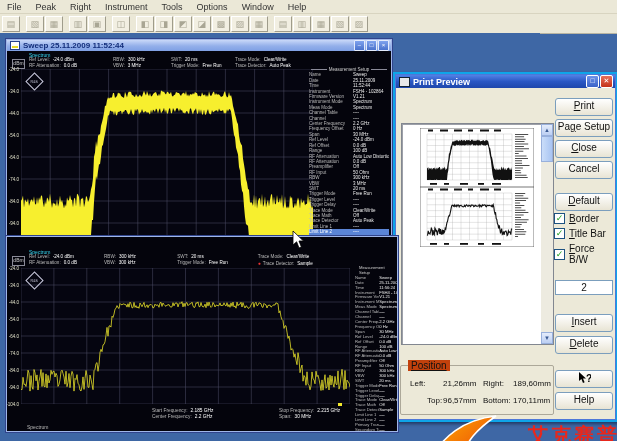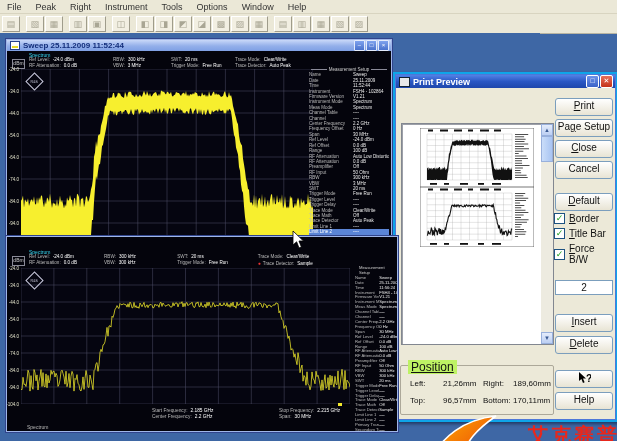--- a/index.html
+++ b/index.html
@@ -73,21 +73,21 @@
           border:1px solid #98B0DC;box-sizing:border-box;}
   .xbtn{position:absolute;left:160px;width:56px;height:16px;background:linear-gradient(180deg,#FFFFFF,#E8E4D4);
         border:1px solid #7B9EBD;border-radius:3px;font-size:10px;color:#111;text-align:center;line-height:14px;}
   .cbrow{position:absolute;left:159px;display:flex;align-items:center;font-size:10px;color:#111;}
   .cbbox{width:9px;height:9px;border:1px solid #1D5281;background:#fff;font-size:9px;line-height:8px;
          color:#1C9E1C;text-align:center;margin-right:4px;font-weight:bold;}
   #screenslbl{position:absolute;left:150px;top:183px;width:68px;text-align:center;font-size:10px;color:#111;}
   #screensval{position:absolute;left:160px;top:206px;width:56px;height:13px;background:#fff;
               border:1px solid #7B9EBD;font-size:10px;text-align:center;line-height:13px;color:#111;}
   #posgroup{position:absolute;left:5px;top:291px;width:152px;height:48px;border:1px solid #ACA899;border-radius:2px;}
-  #posgroup .glabel{position:absolute;left:7px;top:-6px;background:#bef264;padding:0 3px;font-size:12px;color:#111;text-decoration:underline;}
+  #posgroup .glabel{position:absolute;left:7px;top:-6px;background:#c2410c;padding:0 3px;font-size:10px;color:#111;text-decoration:underline;}
   .posrow{position:absolute;left:0;width:100%;font-size:8px;color:#111;}
   .posrow span{position:absolute;white-space:nowrap;text-align:center;}
   
   #logo{position:absolute;left:420px;top:381px;width:197px;height:60px;pointer-events:none;}
   #logoA{position:absolute;left:0;top:0;}
   #logo .company{position:absolute;left:108px;top:8px;font-size:20px;font-weight:bold;color:#E8271C;
                  letter-spacing:3px;white-space:nowrap;}
   #cursor1{position:absolute;left:292px;top:197px;z-index:40;}
   u{text-decoration:underline;}
 </style>
@@ -694,21 +694,21 @@
 
       <div id="posgroup">
         <span class="glabel">Position</span>
         <div class="posrow" style="top:13px;">
           <span style="left:9px;">Left:</span>
           <span style="left:42px;">21,26mm</span>
           <span style="left:82px;">Right:</span>
           <span style="left:112px;">189,60mm</span>
         </div>
         <div class="posrow" style="top:30px;">
-          <span style="left:9px;">Top:</span>
+          <span style="left:26px;">Top:</span>
           <span style="left:42px;">96,57mm</span>
           <span style="left:82px;">Bottom:</span>
           <span style="left:112px;">170,11mm</span>
         </div>
       </div>
     <div class="cbrow" style="top: 139px;">
           <span class="cbbox">✓</span>
           <span class="cblabel"><u>B</u>order</span>
         </div>
         <div class="cbrow" style="top: 154px;">

